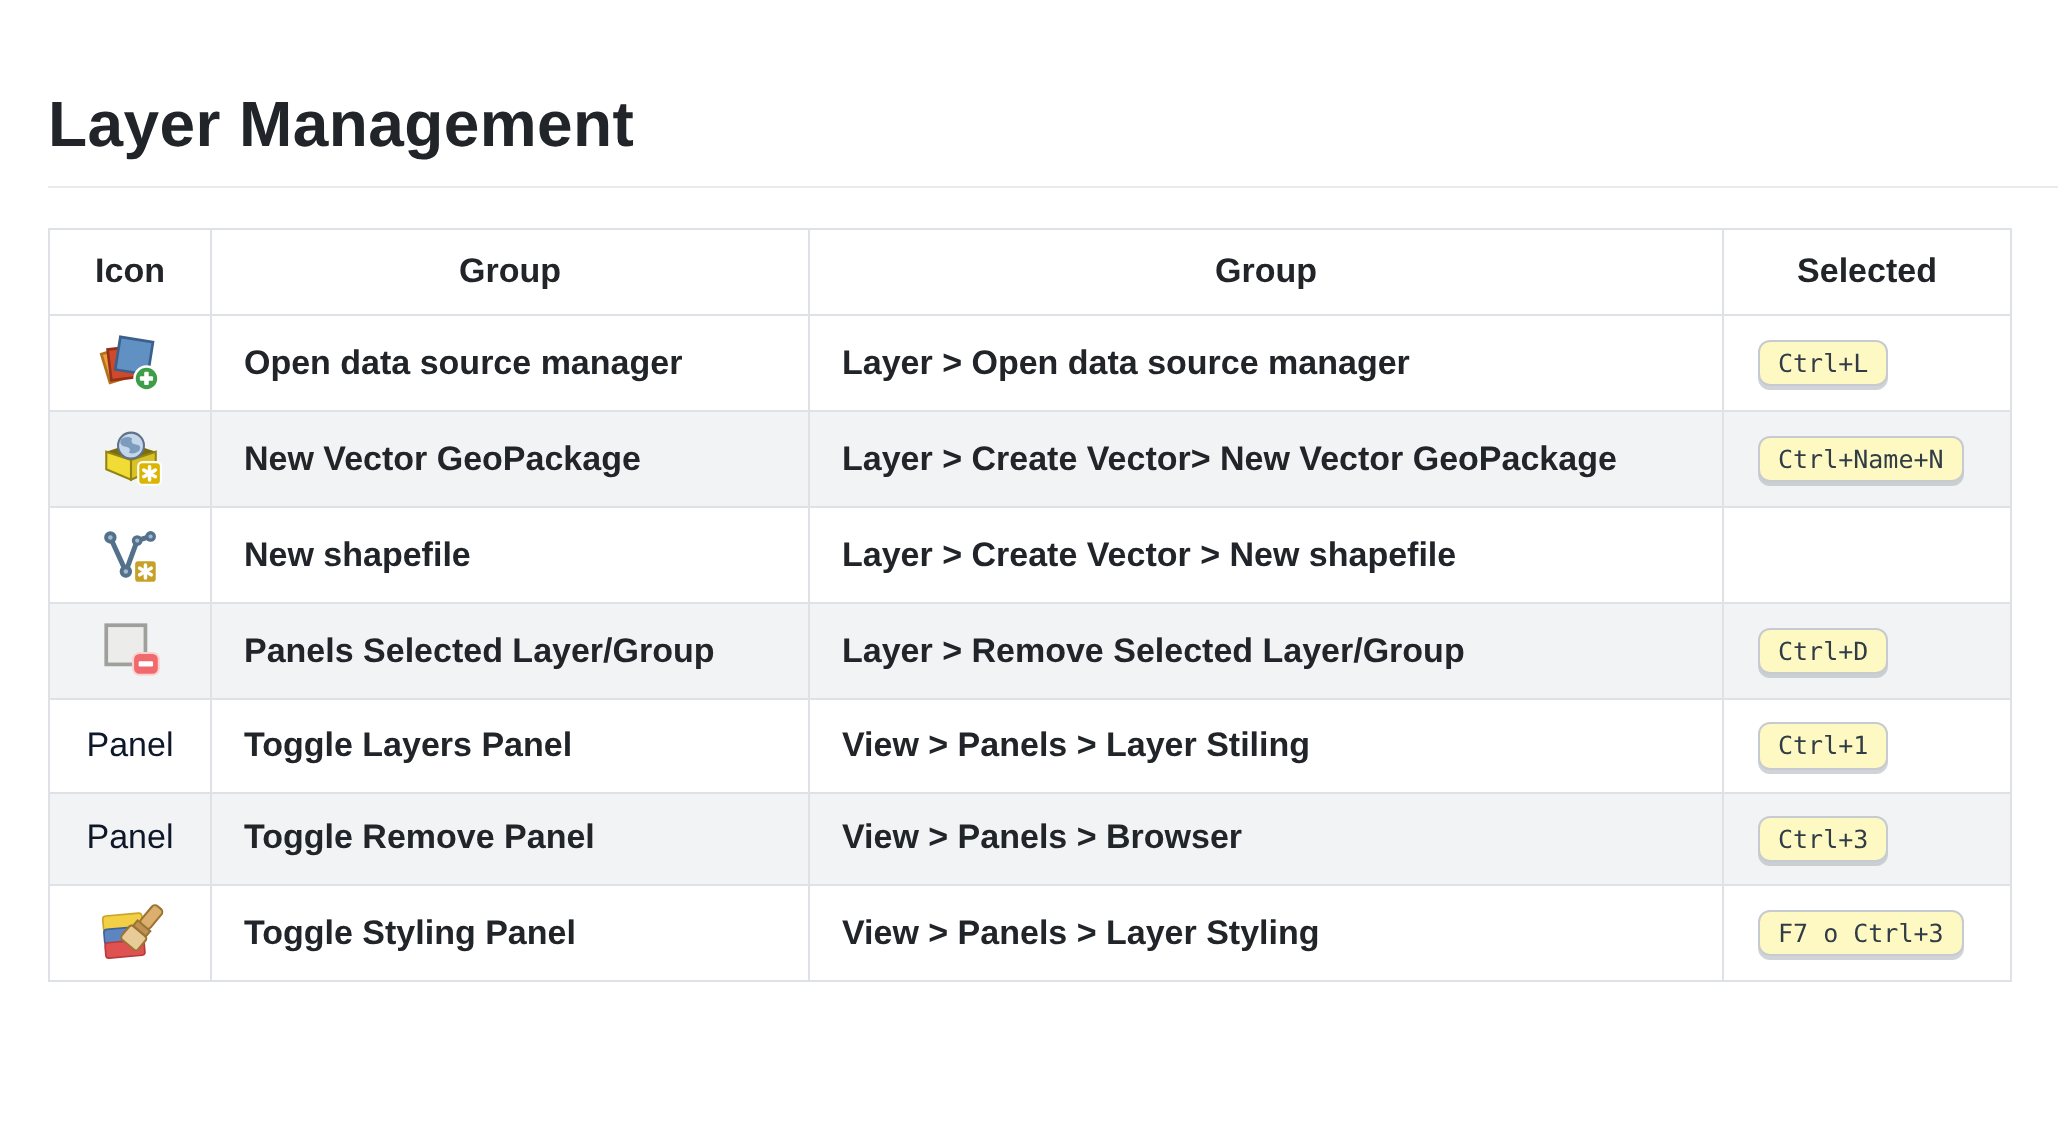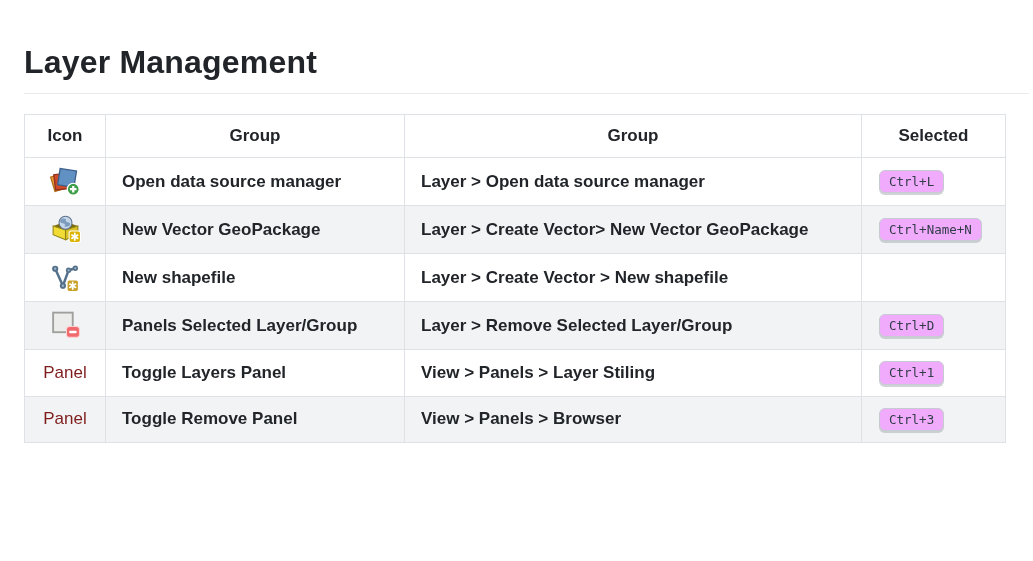--- a/index.html
+++ b/index.html
@@ -62,28 +62,28 @@
   td.shortcut-cell {
     padding: 11px 10px 11px 17px;
     text-align: left;
   }
   .kbd {
     display: inline-block;
     font-family: "DejaVu Sans Mono", "Liberation Mono", monospace;
     font-size: 12.5px;
     line-height: 1;
     color: #303c46;
-    background: #f0abfc;
+    background: #fef9c3;
     border: 1px solid #c6cbd1;
     border-radius: 6px;
     padding: 5px 9px 4px 9px;
     box-shadow: 0 2px 0 rgba(170,176,182,0.55);
     white-space: nowrap;
   }
-  .panel-label { font-size: 17px; color: #7f1d1d; }
+  .panel-label { font-size: 17px; color: #0f172a; }
 </style>
 </head>
 <body>
 
 <div class="page">
   <h1 class="page-title">Layer Management</h1>
   <hr class="title-divider">
   <table class="shortcut-table">
     <colgroup>
       <col style="width:81px">
@@ -172,15 +172,32 @@
     <td class="name-cell">Toggle Layers Panel</td>
     <td class="menu-cell">View &gt; Panels &gt; Layer Stiling</td>
     <td class="shortcut-cell"><kbd class="kbd">Ctrl+1</kbd></td>
   </tr>
         <tr>
     <td class="icon-cell"><span class="panel-label">Panel</span></td>
     <td class="name-cell">Toggle Remove Panel</td>
     <td class="menu-cell">View &gt; Panels &gt; Browser</td>
     <td class="shortcut-cell"><kbd class="kbd">Ctrl+3</kbd></td>
   </tr>
+        <tr>
+    <td class="icon-cell"><svg viewBox="0 0 32 32" width="33" height="33" xmlns="http://www.w3.org/2000/svg">
+    <g transform="rotate(-5 13 17)">
+      <rect x="3" y="7" width="19" height="7.5" rx="1.5" fill="#f2cf44" stroke="#c9a52a" stroke-width="0.8"></rect>
+      <rect x="3" y="13.5" width="19" height="7.5" rx="1.5" fill="#5d86c0" stroke="#3d6398" stroke-width="0.8"></rect>
+      <rect x="3" y="20" width="19" height="7.5" rx="1.5" fill="#e05151" stroke="#b53c3c" stroke-width="0.8"></rect>
+    </g>
+    <g transform="rotate(40 21 14)">
+      <rect x="18" y="0.5" width="6" height="12" rx="2" fill="#dcaf6e" stroke="#9a7433" stroke-width="1"></rect>
+      <rect x="17" y="12" width="8" height="3.5" fill="#c09154" stroke="#9a7433" stroke-width="1"></rect>
+      <rect x="15.8" y="15.5" width="10.4" height="8.5" rx="1.5" fill="#e9cb97" stroke="#9a7433" stroke-width="1"></rect>
+    </g>
+  </svg></td>
+    <td class="name-cell">Toggle Styling Panel</td>
+    <td class="menu-cell">View &gt; Panels &gt; Layer Styling</td>
+    <td class="shortcut-cell"><kbd class="kbd">F7 o Ctrl+3</kbd></td>
+  </tr>
       </tbody>
   </table>
 </div>
 
 </body></html>

